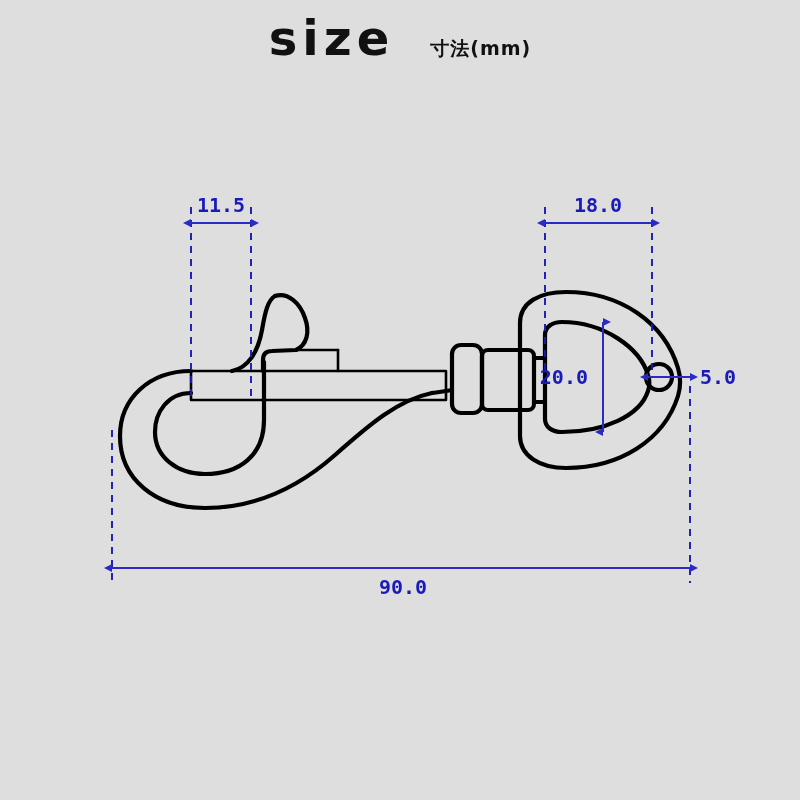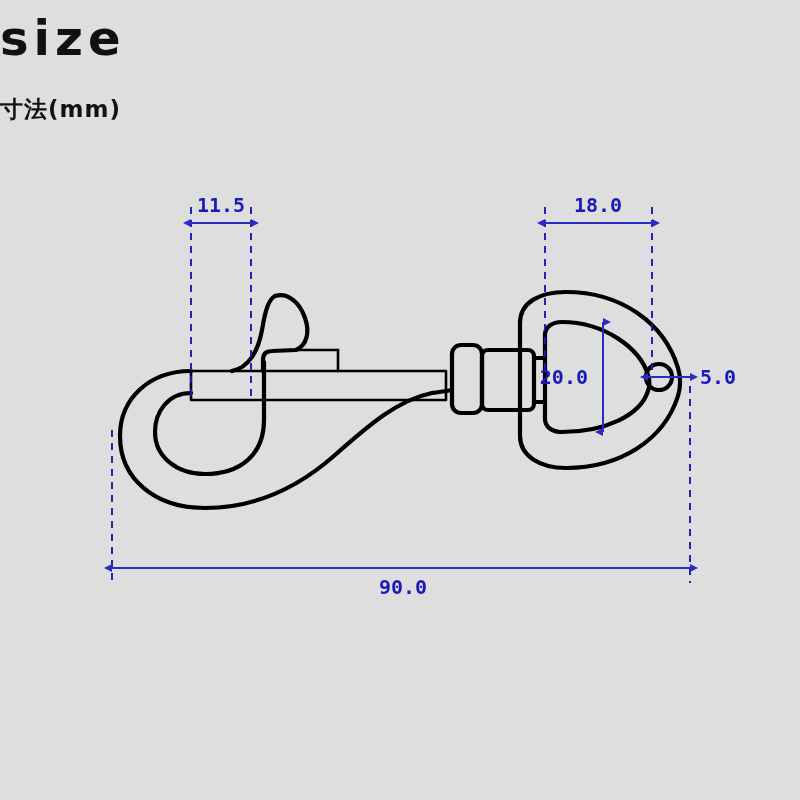--- a/index.html
+++ b/index.html
@@ -20,33 +20,32 @@
   }
   .title-row {
     position: absolute;
     left: 0;
     top: 14px;
     width: 800px;
     display: flex;
     align-items: baseline;
     justify-content: center;
     gap: 36px;
-    flex-direction: column;
   }
   #title-main {
     font-family: "DejaVu Sans", sans-serif;
     font-size: 48px;
     font-weight: 700;
     letter-spacing: 5px;
     color: #111111;
     line-height: 1;
   }
   #title-sub {
     font-family: "DejaVu Sans", sans-serif;
-    font-size: 23px;
+    font-size: 19px;
     font-weight: 700;
     letter-spacing: 1px;
     color: #111111;
     line-height: 1;
   }
   svg#drawing {
     position: absolute;
     left: 0;
     top: 0;
   }

